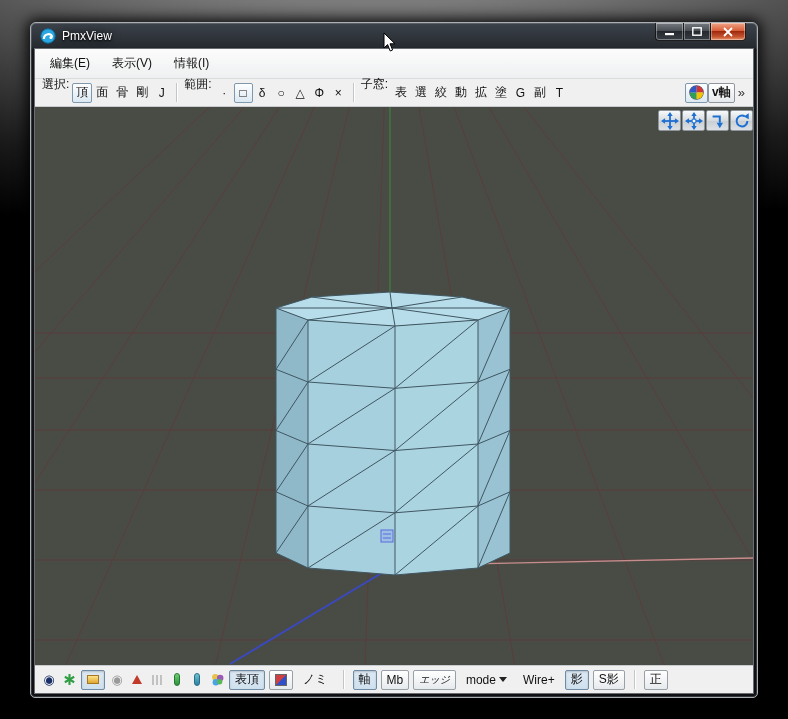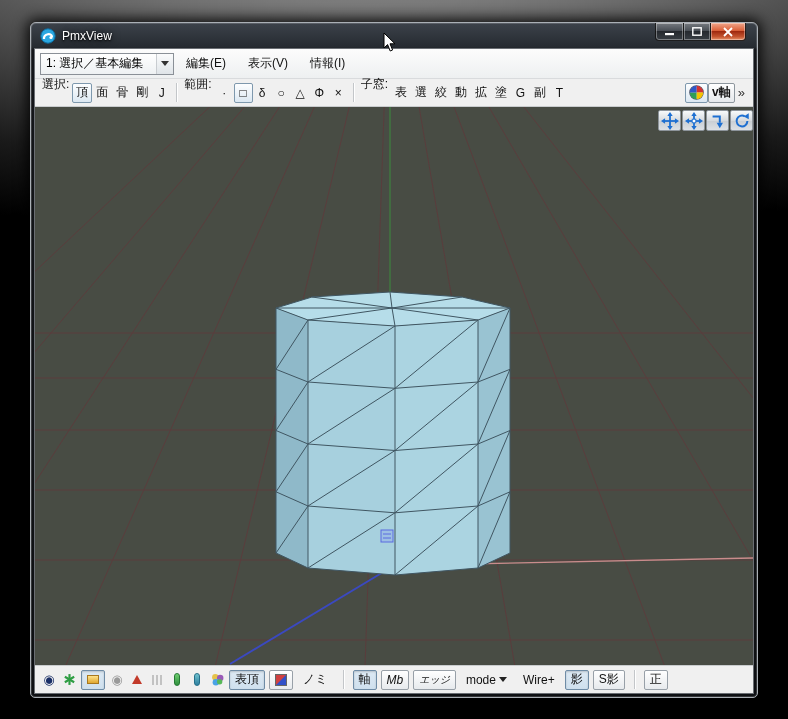--- a/index.html
+++ b/index.html
@@ -115,26 +115,20 @@
           <svg width="10" height="10" viewBox="0 0 10 10">
             <path d="M1 1 L9 9 M9 1 L1 9" stroke="#fff" stroke-width="1.8"></path>
             </svg>
         </div>
       </div>
     </div>
 
     <div class="client">
 
       <div class="menubar">
-        <div class="combo">
-          <span>1: 選択／基本編集</span>
-          <span class="combo-arrow-box">
-              <i></i>
-            </span>
-        </div>
         <div class="menu-item">編集(E)</div>
         <div class="menu-item">表示(V)</div>
         <div class="menu-item">情報(I)</div>
       </div>
 
       <div class="toolbar">
         <span class="tb-label">選択:</span>
         <div class="tb-btn active">頂</div>
         <div class="tb-btn">面</div>
         <div class="tb-btn">骨</div>
@@ -339,21 +333,21 @@
               <circle cx="8" cy="8" r="2.5" fill="#58b858"></circle>
             </svg>
         </span>
         <div class="bb-btn active">表頂</div>
         <div class="bb-btn boxed">
             <span class="mat-chip"></span>
           </div>
         <div class="bb-btn">ノミ</div>
         <div class="sep"></div>
         <div class="bb-btn active">軸</div>
-        <div class="bb-btn boxed" style="font-style:italic;">Mb</div>
+        <div class="bb-btn boxed" style="">Mb</div>
         <div class="bb-btn boxed small-label">エッジ</div>
         <div class="bb-btn">
           <span>mode</span>
           <span class="dd-arrow"></span>
         </div>
         <div class="bb-btn">Wire+</div>
         <div class="bb-btn active">影</div>
         <div class="bb-btn boxed">S影</div>
         <div class="sep"></div>
         <div class="bb-btn boxed">正</div>

